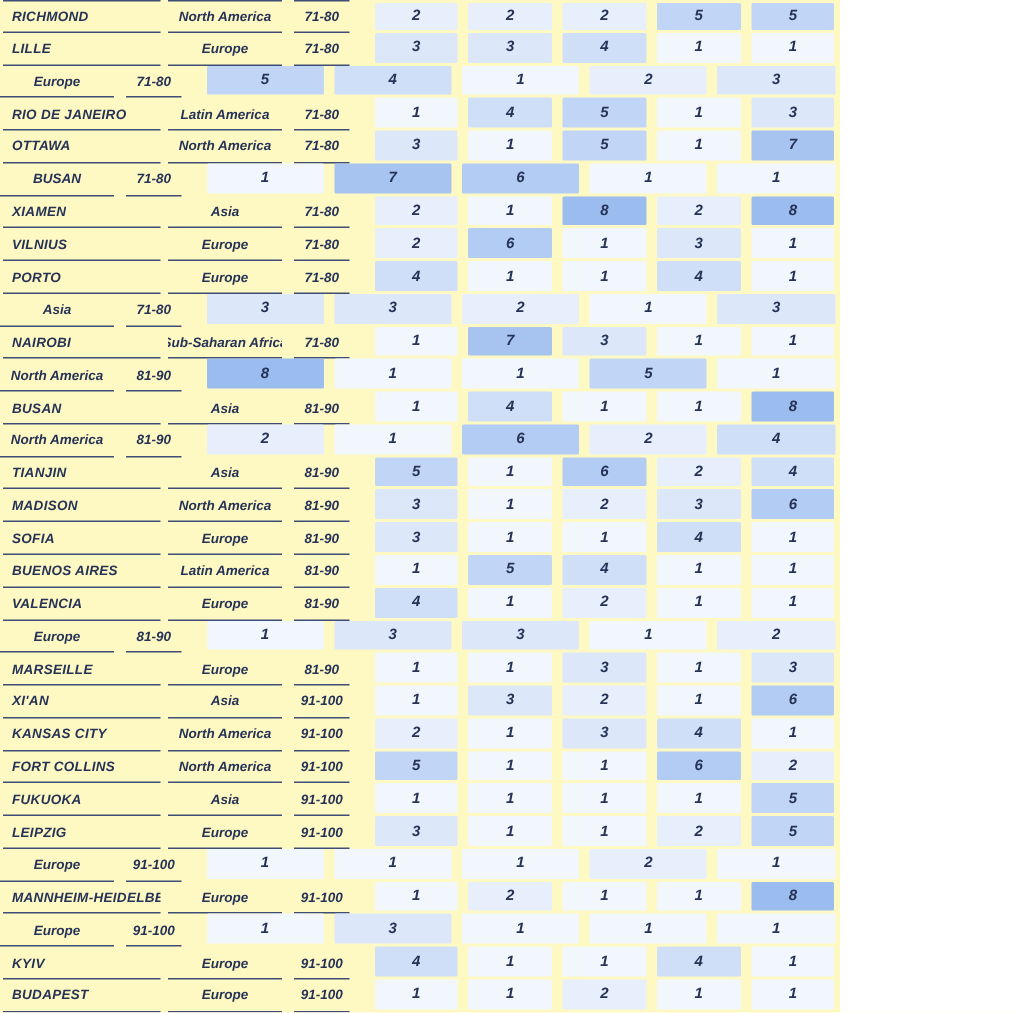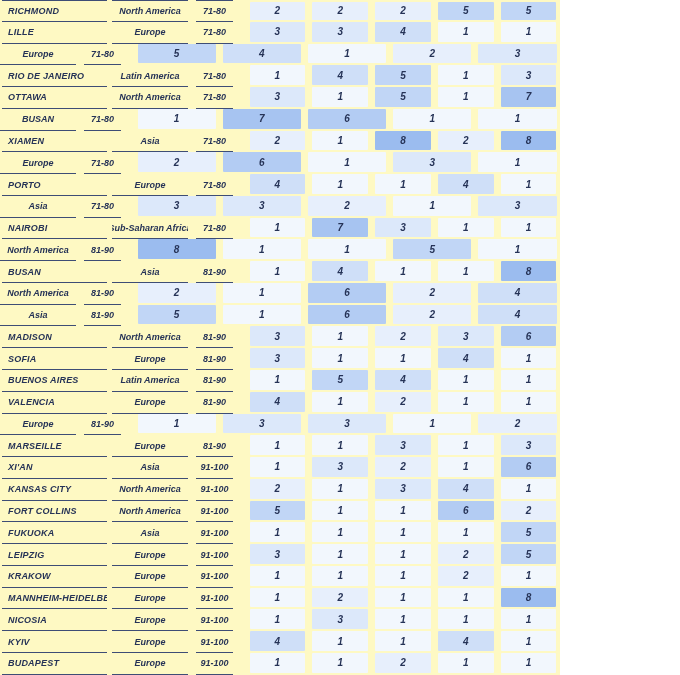--- a/index.html
+++ b/index.html
@@ -206,20 +206,21 @@
         <div class="heat" style="background: rgb(155, 188, 239);">8</div>
       </div>
       <div class="num">
         <div class="heat" style="background: rgb(231, 239, 252);">2</div>
       </div>
       <div class="num">
         <div class="heat" style="background: rgb(155, 188, 239);">8</div>
       </div>
     </div>
     <div class="row">
+      <div class="cell city">VILNIUS</div>
       <div class="cell region">Europe</div>
       <div class="cell rank">71-80</div>
       <div class="num">
         <div class="heat" style="background: rgb(231, 239, 252);">2</div>
       </div>
       <div class="num">
         <div class="heat" style="background: rgb(179, 204, 243);">6</div>
       </div>
       <div class="num">
         <div class="heat" style="background: rgb(242, 247, 253);">1</div>
@@ -342,20 +343,21 @@
         <div class="heat" style="background: rgb(179, 204, 243);">6</div>
       </div>
       <div class="num">
         <div class="heat" style="background: rgb(231, 239, 252);">2</div>
       </div>
       <div class="num">
         <div class="heat" style="background: rgb(207, 223, 248);">4</div>
       </div>
     </div>
     <div class="row">
+      <div class="cell city">TIANJIN</div>
       <div class="cell region">Asia</div>
       <div class="cell rank">81-90</div>
       <div class="num">
         <div class="heat" style="background: rgb(193, 214, 246);">5</div>
       </div>
       <div class="num">
         <div class="heat" style="background: rgb(242, 247, 253);">1</div>
       </div>
       <div class="num">
         <div class="heat" style="background: rgb(179, 204, 243);">6</div>
@@ -580,21 +582,20 @@
         <div class="heat" style="background: rgb(242, 247, 253);">1</div>
       </div>
       <div class="num">
         <div class="heat" style="background: rgb(231, 239, 252);">2</div>
       </div>
       <div class="num">
         <div class="heat" style="background: rgb(193, 214, 246);">5</div>
       </div>
     </div>
     <div class="row">
-      <div class="cell city">KRAKOW</div>
       <div class="cell region">Europe</div>
       <div class="cell rank">91-100</div>
       <div class="num">
         <div class="heat" style="background: rgb(242, 247, 253);">1</div>
       </div>
       <div class="num">
         <div class="heat" style="background: rgb(242, 247, 253);">1</div>
       </div>
       <div class="num">
         <div class="heat" style="background: rgb(242, 247, 253);">1</div>
@@ -620,21 +621,20 @@
         <div class="heat" style="background: rgb(242, 247, 253);">1</div>
       </div>
       <div class="num">
         <div class="heat" style="background: rgb(242, 247, 253);">1</div>
       </div>
       <div class="num">
         <div class="heat" style="background: rgb(155, 188, 239);">8</div>
       </div>
     </div>
     <div class="row">
-      <div class="cell city">NICOSIA</div>
       <div class="cell region">Europe</div>
       <div class="cell rank">91-100</div>
       <div class="num">
         <div class="heat" style="background: rgb(242, 247, 253);">1</div>
       </div>
       <div class="num">
         <div class="heat" style="background: rgb(220, 232, 250);">3</div>
       </div>
       <div class="num">
         <div class="heat" style="background: rgb(242, 247, 253);">1</div>

